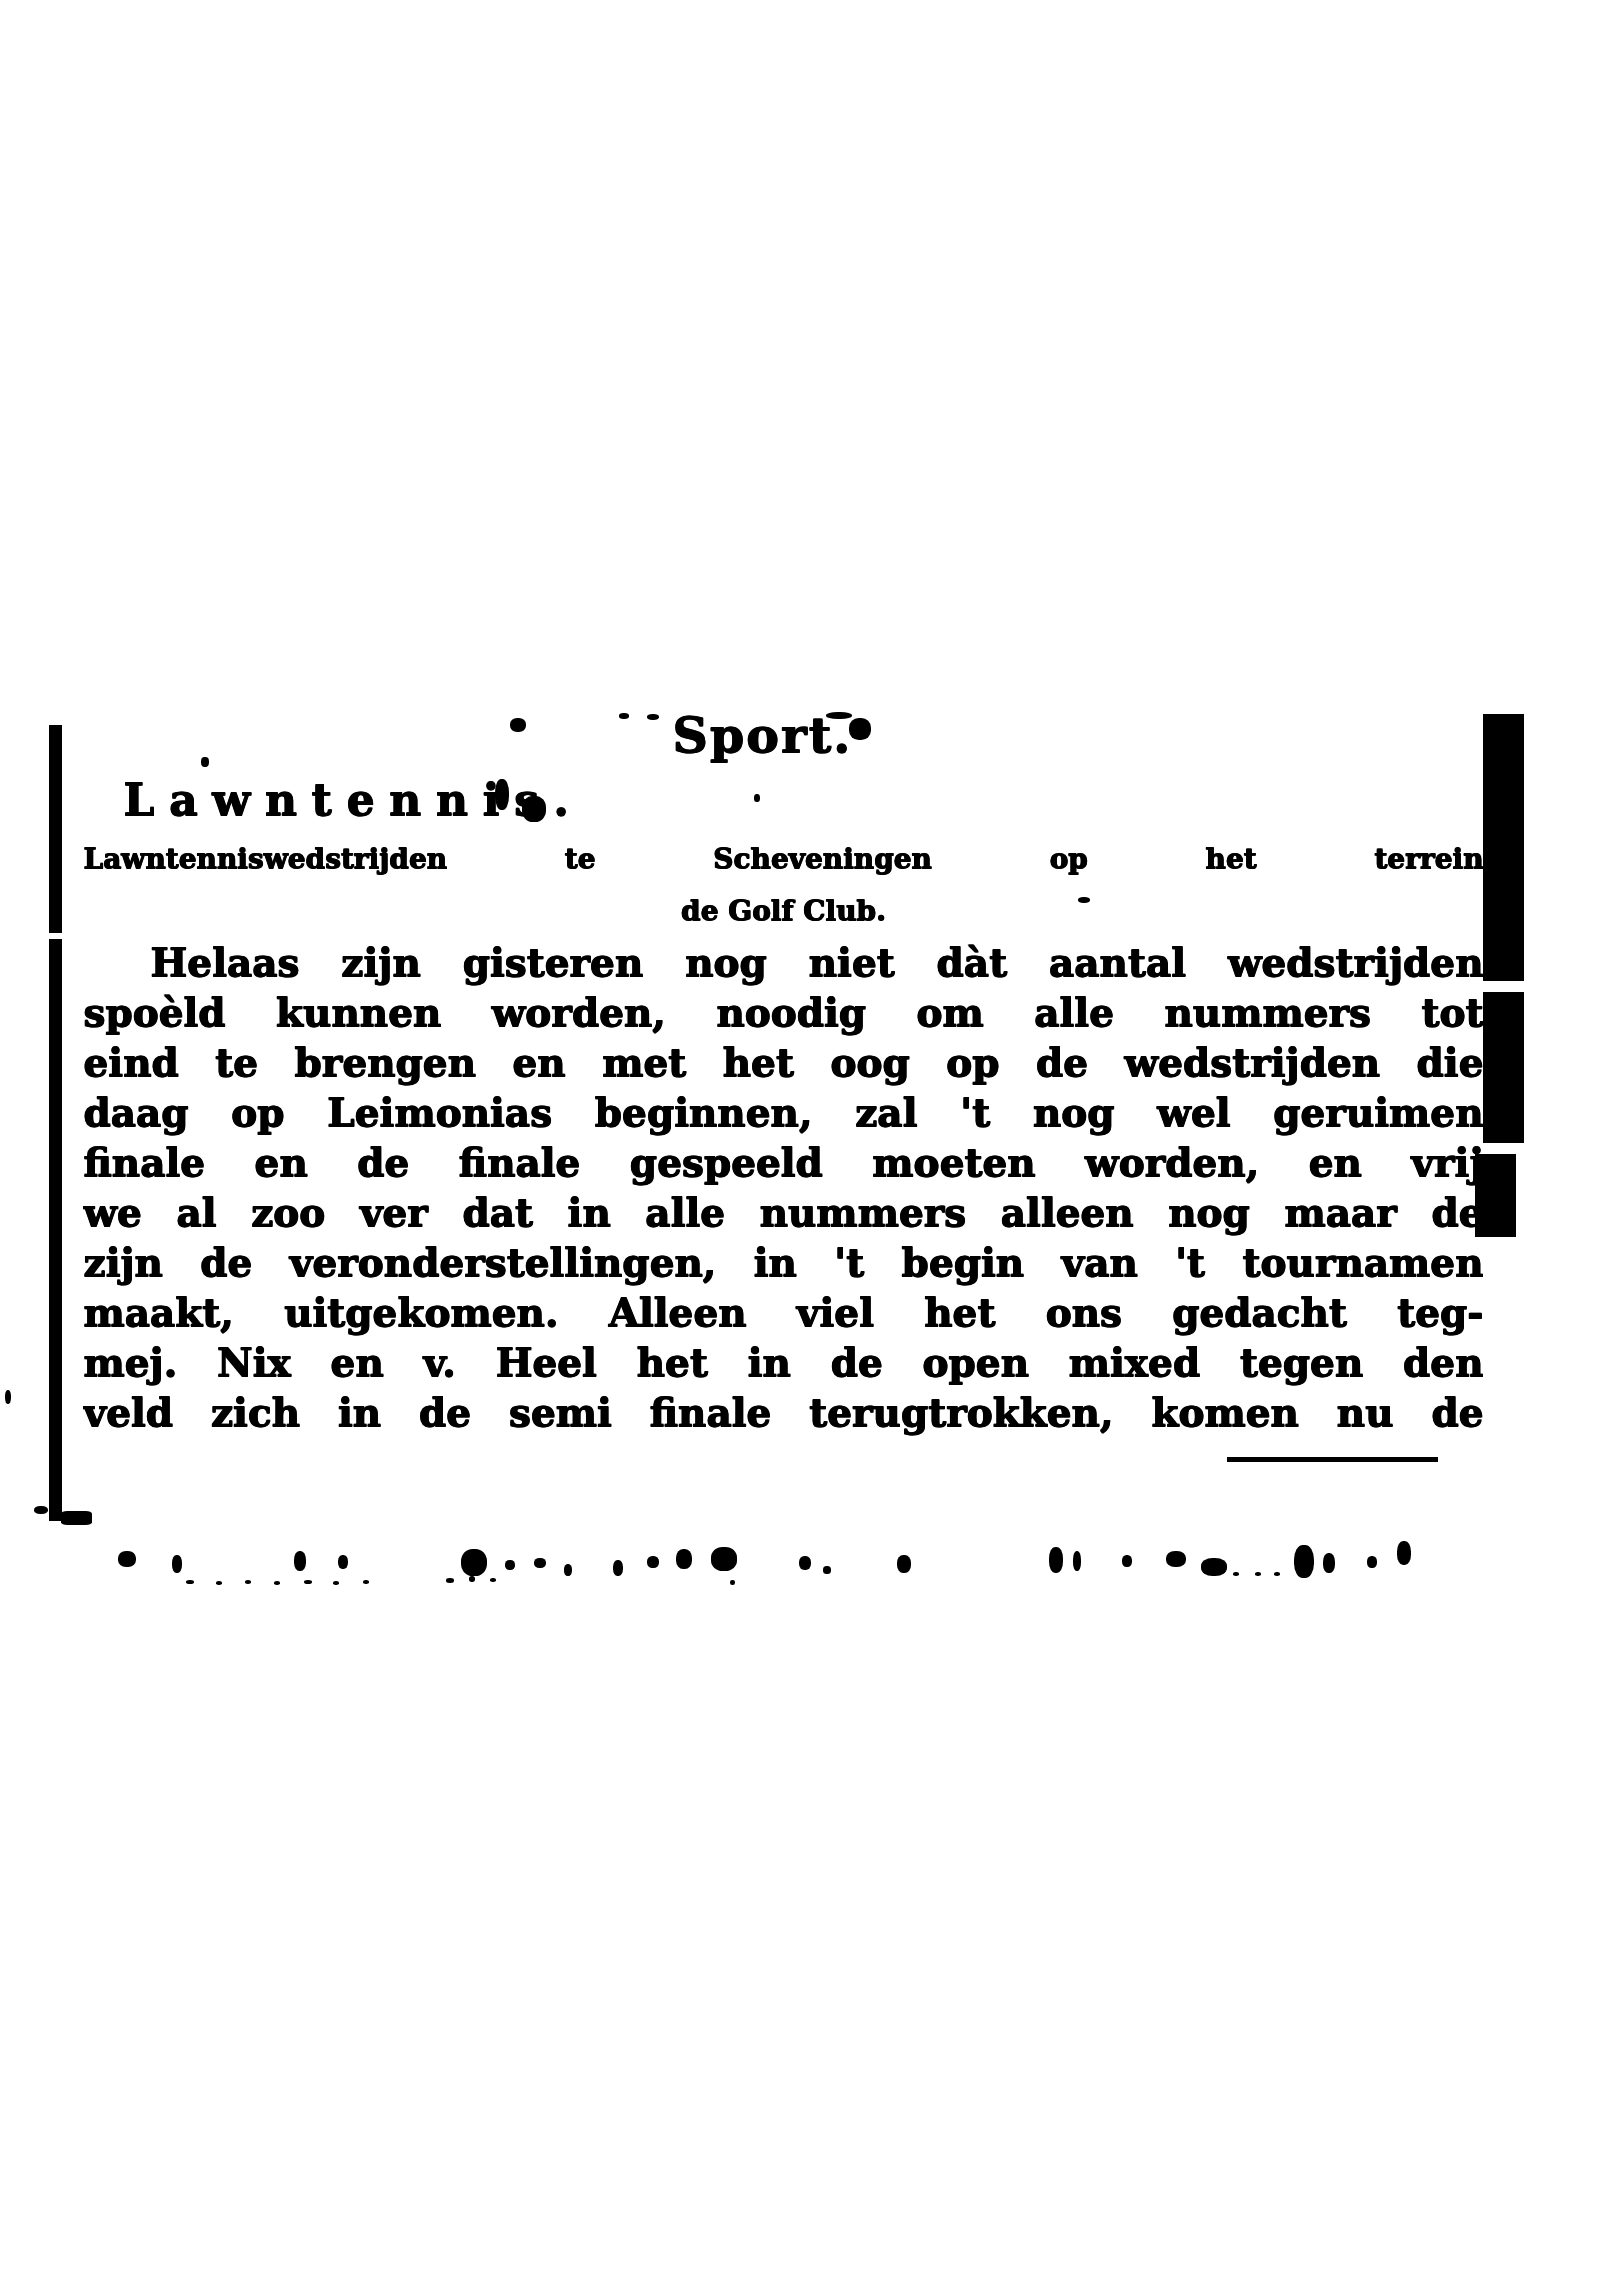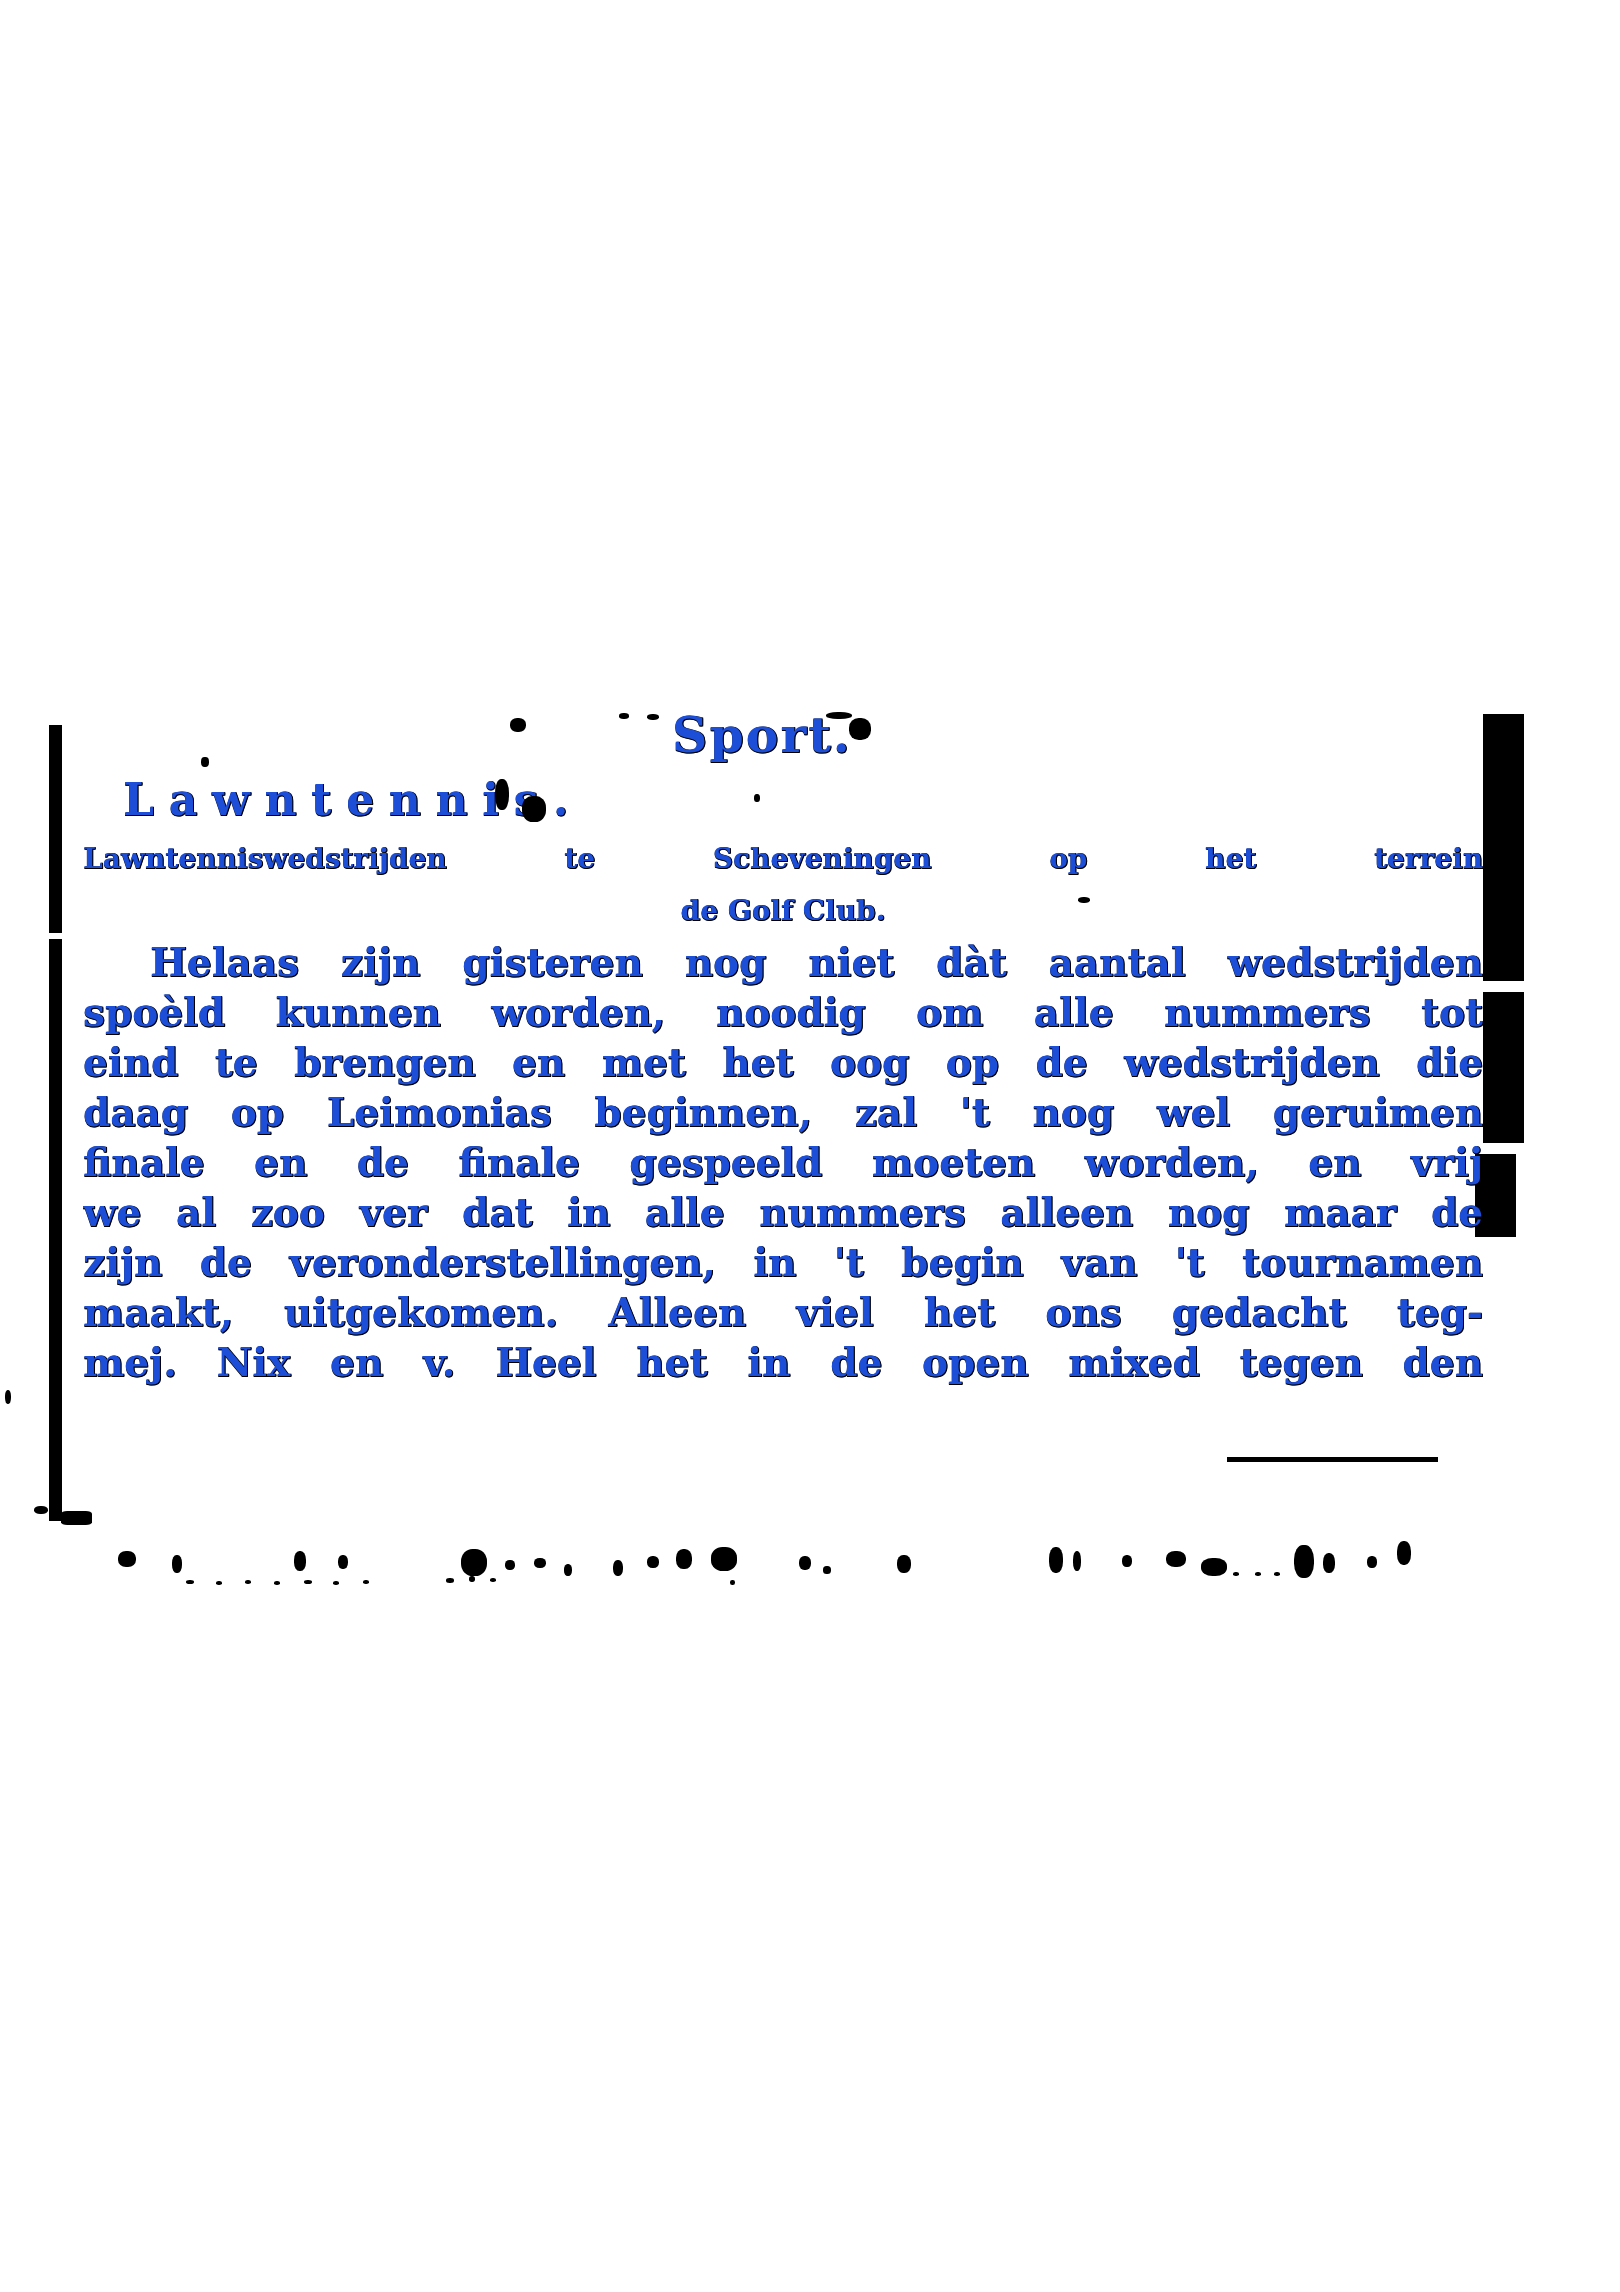--- a/index.html
+++ b/index.html
@@ -5,21 +5,21 @@
   html,body{margin:0;padding:0;background:#ffffff;}
   .page{
     position:relative;
     width:1620px;height:2293px;
     background:#ffffff;
     overflow:hidden;
     font-family:"DejaVu Serif", serif;
     color:#000;
   }
   .ink{
-    color:#1d4ed8;
+    color:#000000;
     font-weight:700;
     text-shadow:1px 0 0 #000, 0 1px 0 #000, 1px 1px 0 #000;
   }
   .section-title{
     position:absolute;left:83px;top:706px;width:1358px;
     text-align:center;font-size:49px;letter-spacing:2px;
   }
   .sub-title{
     position:absolute;left:123px;top:774px;
     font-size:44px;letter-spacing:14.7px;
@@ -75,20 +75,21 @@
   <div class="bodytext ink">
     <div class="bline indent">Helaas zijn gisteren nog niet dàt aantal wedstrijden</div>
     <div class="bline">spoèld kunnen worden, noodig om alle nummers tot</div>
     <div class="bline">eind te brengen en met het oog op de wedstrijden die</div>
     <div class="bline">daag op Leimonias beginnen, zal 't nog wel geruimen</div>
     <div class="bline">finale en de finale gespeeld moeten worden, en vrij</div>
     <div class="bline">we al zoo ver dat in alle nummers alleen nog maar de</div>
     <div class="bline">zijn de veronderstellingen, in 't begin van 't tournamen</div>
     <div class="bline">maakt, uitgekomen. Alleen viel het ons gedacht teg-</div>
     <div class="bline">mej. Nix en v. Heel het in de open mixed tegen den</div>
+    <div class="bline">veld zich in de semi finale terugtrokken, komen nu de</div>
   </div>
 
   <div class="strike" style="left:1227px;top:1457px;width:211px;height:4.9px;"></div>
 
   <div id="noise">
       <div class="speck" style="left: 510px; top: 718px; width: 15.7px; height: 13.7px;"></div>
       <div class="speck" style="left: 619px; top: 713px; width: 9.8px; height: 5.9px;"></div>
       <div class="speck" style="left: 647px; top: 714px; width: 11.8px; height: 5.9px;"></div>
       <div class="speck" style="left: 826px; top: 712px; width: 25.5px; height: 6.9px;"></div>
       <div class="speck" style="left: 849px; top: 718px; width: 21.6px; height: 21.6px;"></div>

